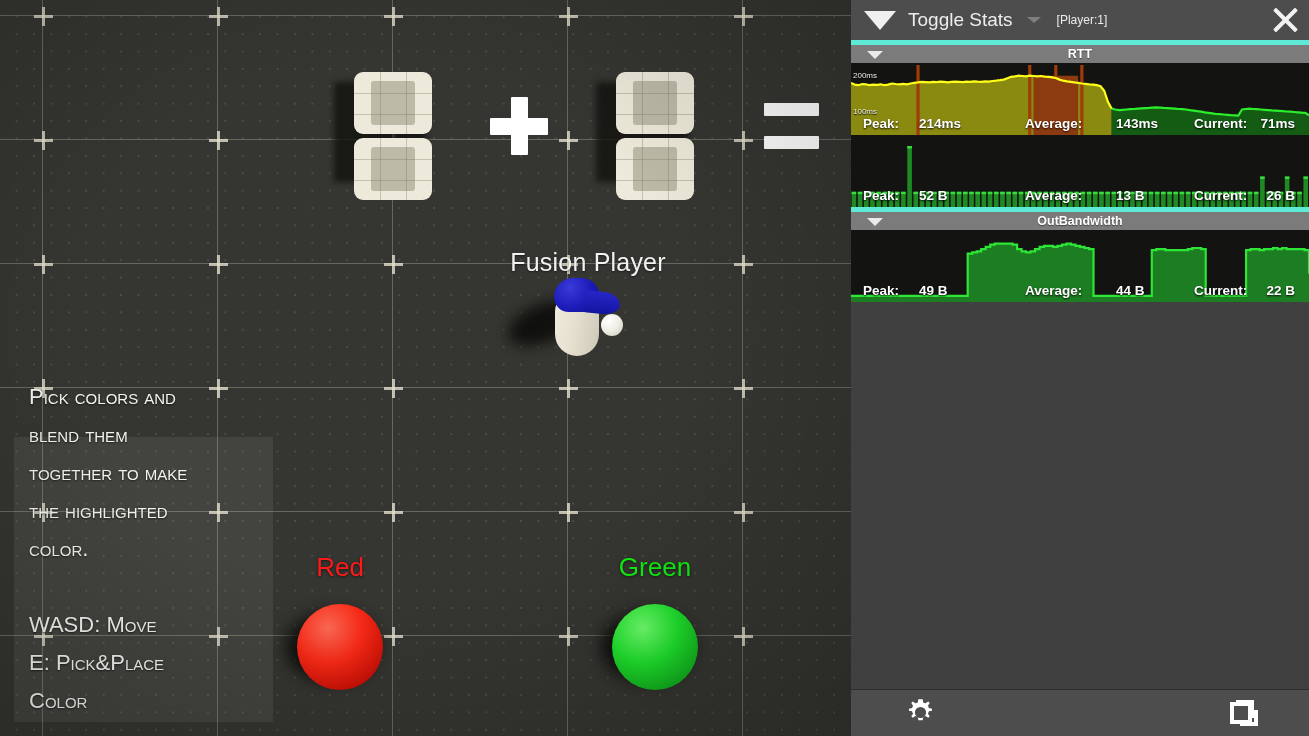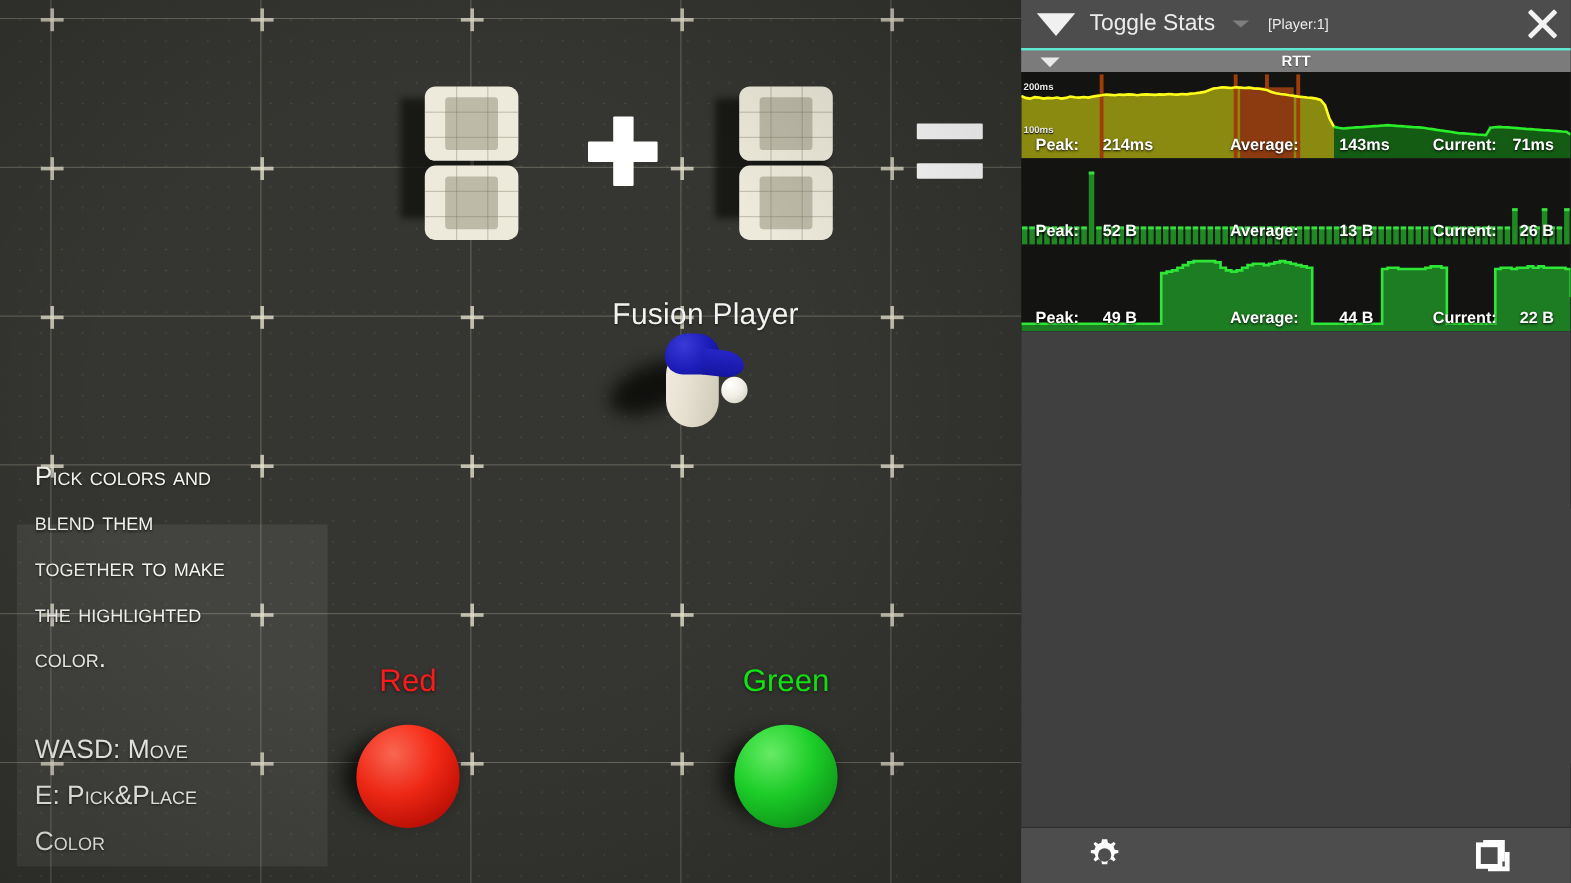--- a/index.html
+++ b/index.html
@@ -139,32 +139,32 @@
   }
   .close-x:before,.close-x:after{
     content:"";position:absolute;left:3px;top:16px;width:31px;height:4px;background:#f2f2f2;border-radius:1px;
   }
   .close-x:before{transform:rotate(45deg);}
   .close-x:after{transform:rotate(-45deg);}
 
   .sec-bar{
     position:relative;height:18px;background:#7b7b7b;
     display:flex;align-items:center;justify-content:center;
-    border-top:2px solid #5eead4;
+    border-top:5px solid #5eead4;
   }
   .sec-bar .tri{
     position:absolute;left:16px;top:6px;width:0;height:0;
     border-left:8px solid transparent;border-right:8px solid transparent;
     border-top:8px solid #eaeaea;
   }
   .sec-bar .lbl{color:#fff;font-size:12.5px;font-weight:bold;text-shadow:0 1px 1px rgba(0,0,0,.45);}
 
   .graph{position:relative;height:72px;background:#131312;overflow:hidden;}
   .graph svg{position:absolute;left:0;top:0;}
-  .ax-lbl{position:absolute;left:2px;color:#e8e8e8;font-size:8px;font-weight:bold;text-shadow:0 1px 1px #000;}
+  .ax-lbl{position:absolute;left:2px;color:#e8e8e8;font-size:8px;font-weight:normal;text-shadow:0 1px 1px #000;}
   .stats-row{
     position:absolute;left:0;right:0;bottom:2px;height:20px;
     display:flex;align-items:center;
     color:#fff;font-size:13.5px;font-weight:bold;
     text-shadow:0 1px 2px rgba(0,0,0,.9);
   }
   .stats-row .k{position:absolute;}
   .k1{left:12px;} .v1{left:68px;}
   .k2{left:174px;} .v2{left:265px;}
   .k3{left:343px;} .v3{left:428px;}
@@ -485,20 +485,24 @@
       <div class="stats-row">
         <span class="k k1">Peak:</span>
         <span class="k v1">52 B</span>
         <span class="k k2">Average:</span>
         <span class="k v2">13 B</span>
         <span class="k k3">Current:</span>
         <span class="k v3">26 B</span>
       </div>
     </div>
 
+    <div class="sec-bar">
+      <div class="tri"></div>
+      <div class="lbl">OutBandwidth</div>
+    </div>
     <div class="graph">
       <svg id="svg-out" width="458" height="72" viewBox="0 0 458 72" preserveAspectRatio="none">
           <path d="M0,72 L0.0,65.8 L4.5,65.8 L4.5,65.8 L9.0,65.8 L9.0,65.8 L13.5,65.8 L13.5,65.8 L18.0,65.8 L18.0,65.8 L22.5,65.8 L22.5,65.8 L26.9,65.8 L26.9,65.8 L31.4,65.8 L31.4,65.8 L35.9,65.8 L35.9,65.8 L40.4,65.8 L40.4,65.8 L44.9,65.8 L44.9,65.8 L49.4,65.8 L49.4,65.8 L53.9,65.8 L53.9,65.8 L58.4,65.8 L58.4,65.8 L62.9,65.8 L62.9,65.8 L67.4,65.8 L67.4,65.8 L71.8,65.8 L71.8,65.8 L76.3,65.8 L76.3,65.8 L80.8,65.8 L80.8,65.8 L85.3,65.8 L85.3,65.8 L89.8,65.8 L89.8,65.8 L94.3,65.8 L94.3,65.8 L98.8,65.8 L98.8,65.8 L103.3,65.8 L103.3,65.8 L107.8,65.8 L107.8,65.8 L112.3,65.8 L112.3,65.8 L116.7,65.8 L116.7,23.6 L121.2,23.6 L121.2,22.4 L125.7,22.4 L125.7,21.3 L130.2,21.3 L130.2,19.1 L134.7,19.1 L134.7,16.9 L139.2,16.9 L139.2,14.7 L143.7,14.7 L143.7,13.6 L148.2,13.6 L148.2,13.6 L152.7,13.6 L152.7,13.6 L157.2,13.6 L157.2,13.6 L161.6,13.6 L161.6,14.7 L166.1,14.7 L166.1,19.1 L170.6,19.1 L170.6,21.3 L175.1,21.3 L175.1,22.4 L179.6,22.4 L179.6,21.3 L184.1,21.3 L184.1,19.1 L188.6,19.1 L188.6,16.9 L193.1,16.9 L193.1,15.8 L197.6,15.8 L197.6,15.8 L202.1,15.8 L202.1,16.9 L206.5,16.9 L206.5,15.8 L211.0,15.8 L211.0,14.7 L215.5,14.7 L215.5,13.6 L220.0,13.6 L220.0,14.7 L224.5,14.7 L224.5,15.8 L229.0,15.8 L229.0,16.9 L233.5,16.9 L233.5,18.0 L238.0,18.0 L238.0,19.1 L242.5,19.1 L242.5,65.8 L247.0,65.8 L247.0,65.8 L251.5,65.8 L251.5,65.8 L255.9,65.8 L255.9,65.8 L260.4,65.8 L260.4,65.8 L264.9,65.8 L264.9,65.8 L269.4,65.8 L269.4,65.8 L273.9,65.8 L273.9,65.8 L278.4,65.8 L278.4,65.8 L282.9,65.8 L282.9,65.8 L287.4,65.8 L287.4,65.8 L291.9,65.8 L291.9,65.8 L296.4,65.8 L296.4,65.8 L300.8,65.8 L300.8,20.2 L305.3,20.2 L305.3,19.1 L309.8,19.1 L309.8,19.1 L314.3,19.1 L314.3,20.2 L318.8,20.2 L318.8,20.2 L323.3,20.2 L323.3,20.2 L327.8,20.2 L327.8,20.2 L332.3,20.2 L332.3,20.2 L336.8,20.2 L336.8,19.1 L341.3,19.1 L341.3,18.0 L345.7,18.0 L345.7,18.0 L350.2,18.0 L350.2,19.1 L354.7,19.1 L354.7,65.8 L359.2,65.8 L359.2,65.8 L363.7,65.8 L363.7,65.8 L368.2,65.8 L368.2,65.8 L372.7,65.8 L372.7,65.8 L377.2,65.8 L377.2,65.8 L381.7,65.8 L381.7,65.8 L386.2,65.8 L386.2,65.8 L390.6,65.8 L390.6,65.8 L395.1,65.8 L395.1,20.2 L399.6,20.2 L399.6,19.1 L404.1,19.1 L404.1,19.1 L408.6,19.1 L408.6,20.2 L413.1,20.2 L413.1,19.1 L417.6,19.1 L417.6,19.1 L422.1,19.1 L422.1,18.0 L426.6,18.0 L426.6,19.1 L431.1,19.1 L431.1,18.0 L435.5,18.0 L435.5,19.1 L440.0,19.1 L440.0,19.1 L444.5,19.1 L444.5,19.1 L449.0,19.1 L449.0,19.1 L453.5,19.1 L453.5,20.2 L458.0,20.2 L458.0,43.6 L458,72 Z" fill="#1c7d22"></path>
           <path d="M0.0,65.8 L4.5,65.8 L4.5,65.8 L9.0,65.8 L9.0,65.8 L13.5,65.8 L13.5,65.8 L18.0,65.8 L18.0,65.8 L22.5,65.8 L22.5,65.8 L26.9,65.8 L26.9,65.8 L31.4,65.8 L31.4,65.8 L35.9,65.8 L35.9,65.8 L40.4,65.8 L40.4,65.8 L44.9,65.8 L44.9,65.8 L49.4,65.8 L49.4,65.8 L53.9,65.8 L53.9,65.8 L58.4,65.8 L58.4,65.8 L62.9,65.8 L62.9,65.8 L67.4,65.8 L67.4,65.8 L71.8,65.8 L71.8,65.8 L76.3,65.8 L76.3,65.8 L80.8,65.8 L80.8,65.8 L85.3,65.8 L85.3,65.8 L89.8,65.8 L89.8,65.8 L94.3,65.8 L94.3,65.8 L98.8,65.8 L98.8,65.8 L103.3,65.8 L103.3,65.8 L107.8,65.8 L107.8,65.8 L112.3,65.8 L112.3,65.8 L116.7,65.8 L116.7,23.6 L121.2,23.6 L121.2,22.4 L125.7,22.4 L125.7,21.3 L130.2,21.3 L130.2,19.1 L134.7,19.1 L134.7,16.9 L139.2,16.9 L139.2,14.7 L143.7,14.7 L143.7,13.6 L148.2,13.6 L148.2,13.6 L152.7,13.6 L152.7,13.6 L157.2,13.6 L157.2,13.6 L161.6,13.6 L161.6,14.7 L166.1,14.7 L166.1,19.1 L170.6,19.1 L170.6,21.3 L175.1,21.3 L175.1,22.4 L179.6,22.4 L179.6,21.3 L184.1,21.3 L184.1,19.1 L188.6,19.1 L188.6,16.9 L193.1,16.9 L193.1,15.8 L197.6,15.8 L197.6,15.8 L202.1,15.8 L202.1,16.9 L206.5,16.9 L206.5,15.8 L211.0,15.8 L211.0,14.7 L215.5,14.7 L215.5,13.6 L220.0,13.6 L220.0,14.7 L224.5,14.7 L224.5,15.8 L229.0,15.8 L229.0,16.9 L233.5,16.9 L233.5,18.0 L238.0,18.0 L238.0,19.1 L242.5,19.1 L242.5,65.8 L247.0,65.8 L247.0,65.8 L251.5,65.8 L251.5,65.8 L255.9,65.8 L255.9,65.8 L260.4,65.8 L260.4,65.8 L264.9,65.8 L264.9,65.8 L269.4,65.8 L269.4,65.8 L273.9,65.8 L273.9,65.8 L278.4,65.8 L278.4,65.8 L282.9,65.8 L282.9,65.8 L287.4,65.8 L287.4,65.8 L291.9,65.8 L291.9,65.8 L296.4,65.8 L296.4,65.8 L300.8,65.8 L300.8,20.2 L305.3,20.2 L305.3,19.1 L309.8,19.1 L309.8,19.1 L314.3,19.1 L314.3,20.2 L318.8,20.2 L318.8,20.2 L323.3,20.2 L323.3,20.2 L327.8,20.2 L327.8,20.2 L332.3,20.2 L332.3,20.2 L336.8,20.2 L336.8,19.1 L341.3,19.1 L341.3,18.0 L345.7,18.0 L345.7,18.0 L350.2,18.0 L350.2,19.1 L354.7,19.1 L354.7,65.8 L359.2,65.8 L359.2,65.8 L363.7,65.8 L363.7,65.8 L368.2,65.8 L368.2,65.8 L372.7,65.8 L372.7,65.8 L377.2,65.8 L377.2,65.8 L381.7,65.8 L381.7,65.8 L386.2,65.8 L386.2,65.8 L390.6,65.8 L390.6,65.8 L395.1,65.8 L395.1,20.2 L399.6,20.2 L399.6,19.1 L404.1,19.1 L404.1,19.1 L408.6,19.1 L408.6,20.2 L413.1,20.2 L413.1,19.1 L417.6,19.1 L417.6,19.1 L422.1,19.1 L422.1,18.0 L426.6,18.0 L426.6,19.1 L431.1,19.1 L431.1,18.0 L435.5,18.0 L435.5,19.1 L440.0,19.1 L440.0,19.1 L444.5,19.1 L444.5,19.1 L449.0,19.1 L449.0,19.1 L453.5,19.1 L453.5,20.2 L458.0,20.2 L458.0,43.6" fill="none" stroke="#2ee635" stroke-width="2.2"></path>
         </svg>
       <div class="stats-row">
         <span class="k k1">Peak:</span>
         <span class="k v1">49 B</span>
         <span class="k k2">Average:</span>
         <span class="k v2">44 B</span>

